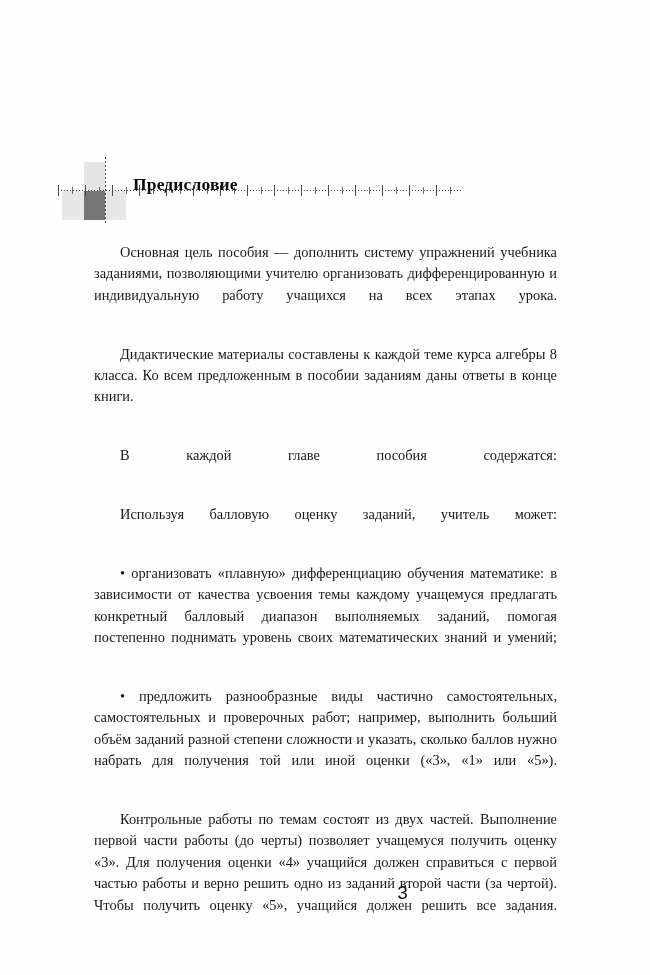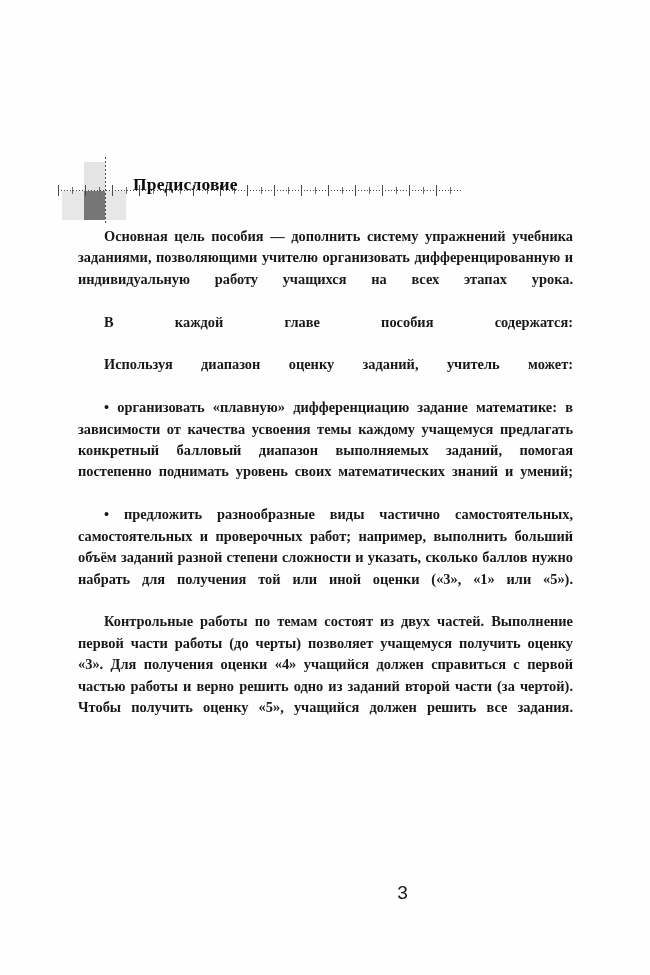--- a/index.html
+++ b/index.html
@@ -140,23 +140,22 @@
     top: 226px;
     width: 495px;
     font-size: 14.4px;
     line-height: 21.4px;
     text-align: justify;
     text-justify: inter-word;
     color: #181818;
     hyphens: manual;
   }
   #body-text p {
-    margin: 0;
+    margin: 16px;
     text-indent: 26px;
-    font-weight: bold;
   }
   #body-text p.listitem {
     text-indent: 26px;
   }
   
   #body-text p:after {
     content: "";
     display: inline-block;
     width: 100%;
   }
@@ -189,23 +188,24 @@
     <div class="orn-rule"></div>
     <div class="orn-ticks-minor"></div>
     <div class="orn-ticks"></div>
     <div class="orn-vrule"></div>
   </div>
 
   <h1 id="chapter-title">Предисловие</h1>
 
   <div id="body-text">
     <p>Основная цель пособия — дополнить систему упражнений учебника заданиями, позволяющими учителю организовать дифференцированную и индивидуальную работу учащихся на всех этапах урока.</p>
+    <p>Дидактические материалы составлены к каждой теме курса алгебры 8 класса. Ко всем предложенным в пособии заданиям даны ответы в конце книги.</p>
     <p>В каждой главе пособия содержатся:</p>
-    <p>Используя диапазон оценку заданий, учитель может:</p>
-    <p class="listitem">• организовать «плавную» дифференциацию задание математике: в зависимости от качества усвоения темы каждому учащемуся предлагать конкретный балловый диапазон выполняемых заданий, помогая постепенно поднимать уровень своих математических знаний и умений;</p>
+    <p>Используя балловую оценку заданий, учитель может:</p>
+    <p class="listitem">• организовать «плавную» дифференциацию обучения математике: в зависимости от качества усвоения темы каждому учащемуся предлагать конкретный балловый диапазон выполняемых заданий, помогая постепенно поднимать уровень своих математических знаний и умений;</p>
     <p class="listitem">• предложить разнообразные виды частично самостоятельных, самостоятельных и проверочных работ; например, выполнить больший объём заданий разной степени сложности и указать, сколько баллов нужно набрать для получения той или иной оценки («3», «1» или «5»).</p>
     <p>Контрольные работы по темам состоят из двух частей. Выполнение первой части работы (до черты) позволяет учащемуся получить оценку «3». Для получения оценки «4» учащийся должен справиться с первой частью работы и верно решить одно из заданий второй части (за чертой). Чтобы получить оценку «5», учащийся должен решить все задания.</p>
 
   </div>
 
   <div id="page-number">3</div>
 
 </div>
 
 </body></html>

